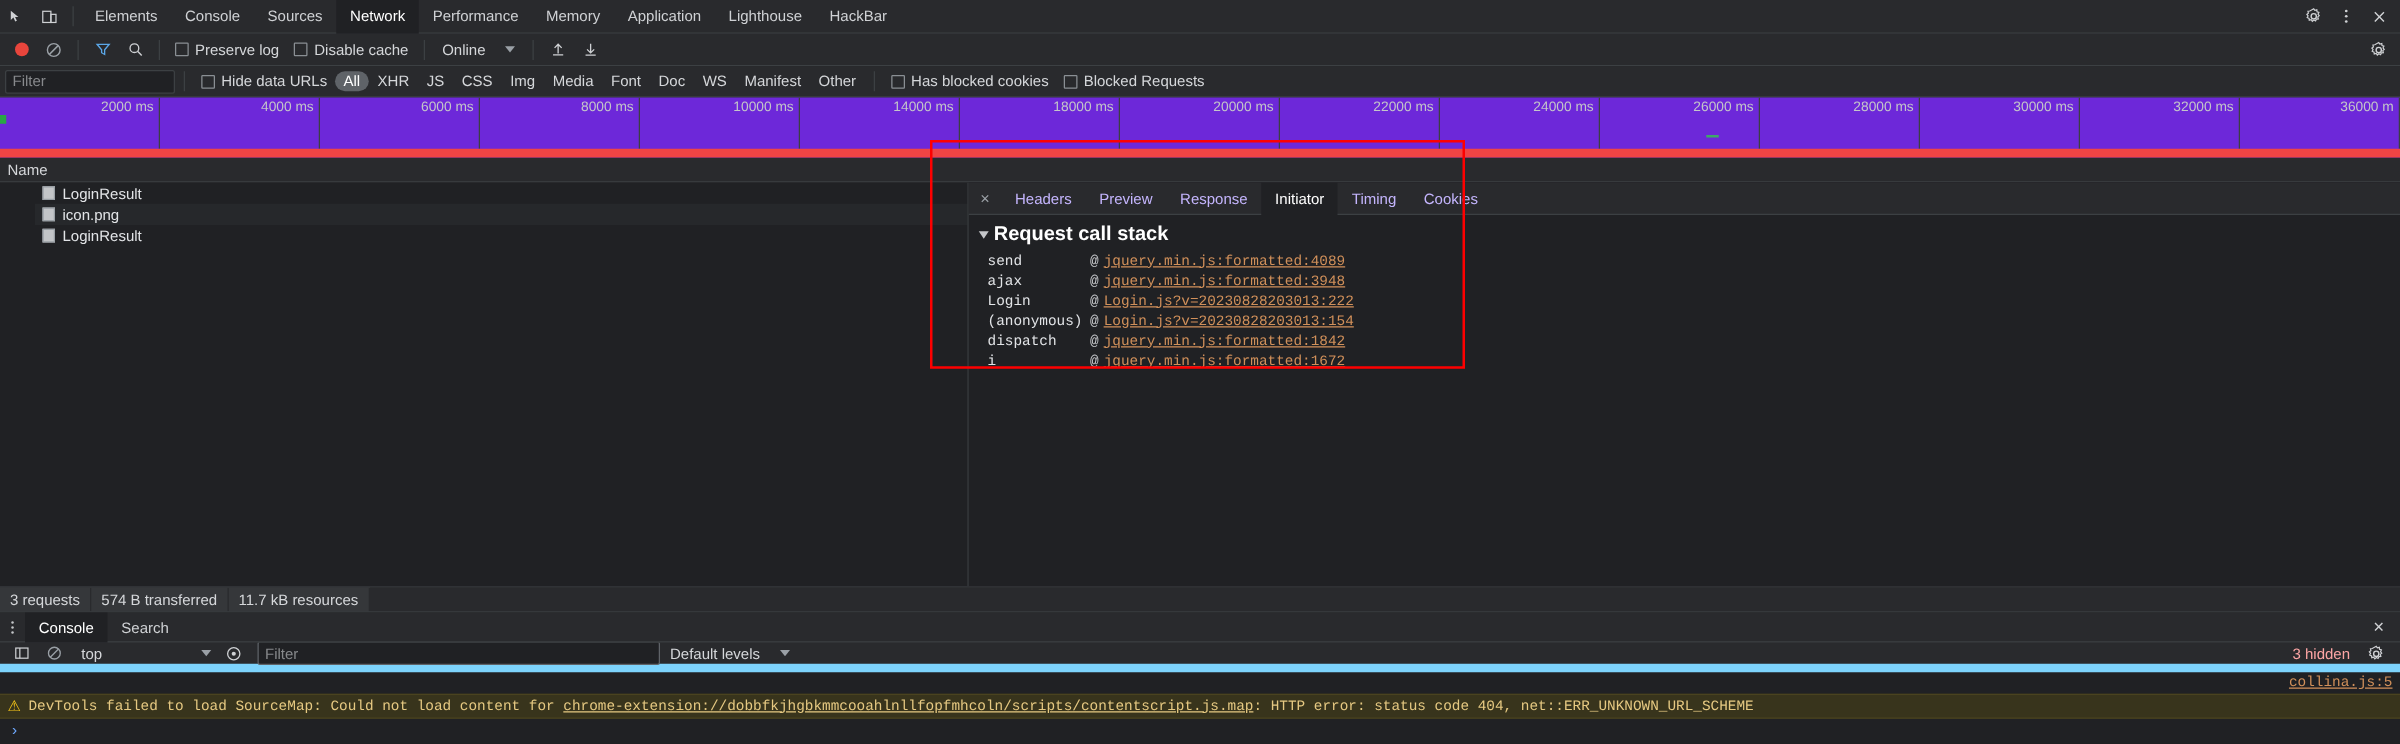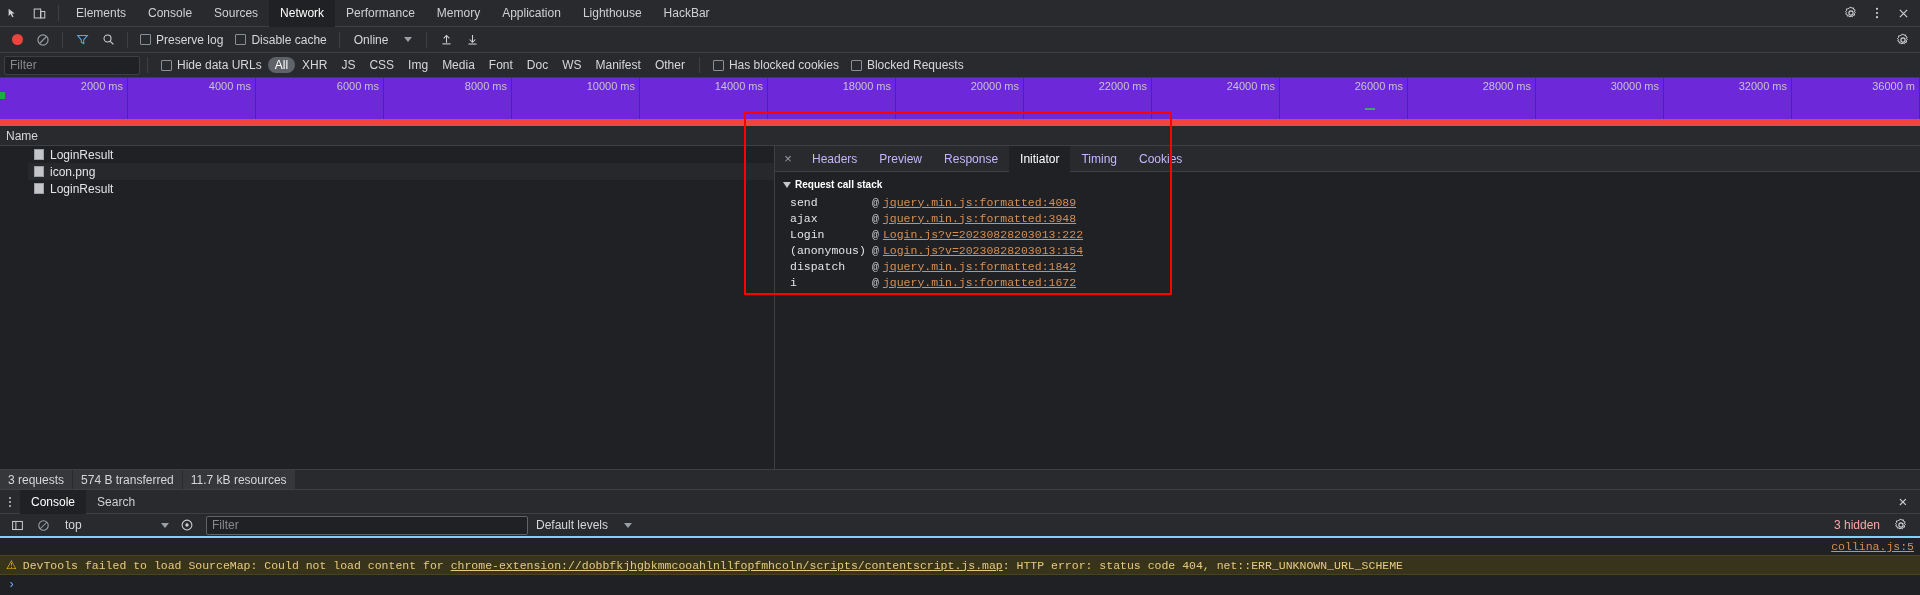--- a/index.html
+++ b/index.html
@@ -151,21 +151,21 @@
     color: #9aa0a6; font-size: 13px; cursor: pointer;
   }
   .det-tab {
     padding: 0 11px; height: 26px; display: flex; align-items: center;
     font-size: 12px; color: #c4b5fd; cursor: pointer; white-space: nowrap;
   }
   .det-tab.active { background: #202124; color: #ffffff; }
   .det-body { padding: 7px 0 0 8px; }
   .section-title {
     display: flex; align-items: center; gap: 4px;
-    font-size: 10px; font-weight: bold; color: #ffffff;
+    font-size: 16px; font-weight: bold; color: #ffffff;
     padding-bottom: 4px; cursor: pointer;
   }
   .tri {
     width: 0; height: 0; border-left: 4.5px solid transparent;
     border-right: 4.5px solid transparent; border-top: 6px solid #c4c6c9;
   }
   .stack-row {
     display: flex; align-items: center;
     height: 16px; font-size: 11.5px;
     font-family: "Liberation Mono", monospace;
@@ -209,21 +209,21 @@
   .kebab i { width: 2px; height: 2px; background: #c4c6c9; border-radius: 50%; display: block; }
   .drawer-tab {
     padding: 0 11px; height: 24px; display: flex; align-items: center;
     font-size: 12px; color: #cfd1d4; cursor: pointer;
   }
   .drawer-tab.active { background: #202124; color: #ffffff; }
   .drawer-right { margin-left: auto; display: flex; align-items: center; padding-right: 4px; }
 
   .console-toolbar {
     height: 24px; display: flex; align-items: center;
-    background: #292a2d; border-bottom: 2px solid #7dd3fc; padding-left: 4px;
+    background: #292a2d; border-bottom: 7px solid #7dd3fc; padding-left: 4px;
   }
   .ctx-select {
     display: flex; align-items: center; justify-content: space-between;
     width: 114px; height: 19px; margin-left: 4px;
     font-size: 12px; color: #d5d7da; padding: 0 5px; cursor: pointer;
   }
   .console-filter {
     width: 322px; height: 19px; margin-left: 6px;
     background: #202124; border: 1px solid #5f6368; border-radius: 2px;
     color: #c9cbce; font-size: 12px; padding: 0 5px;

